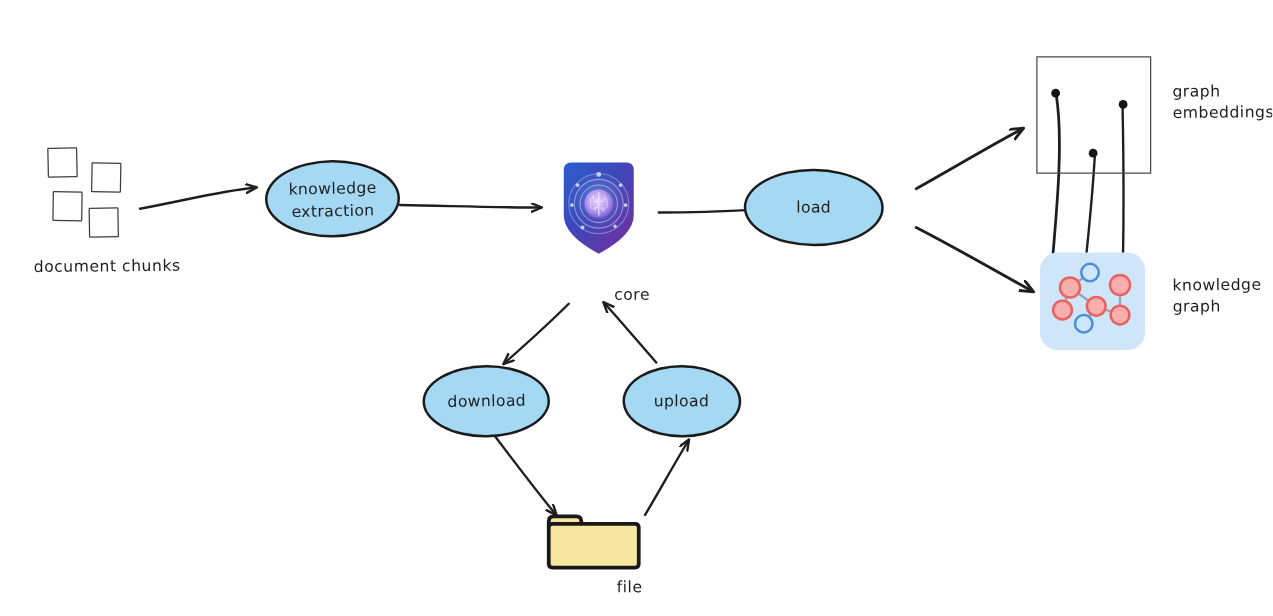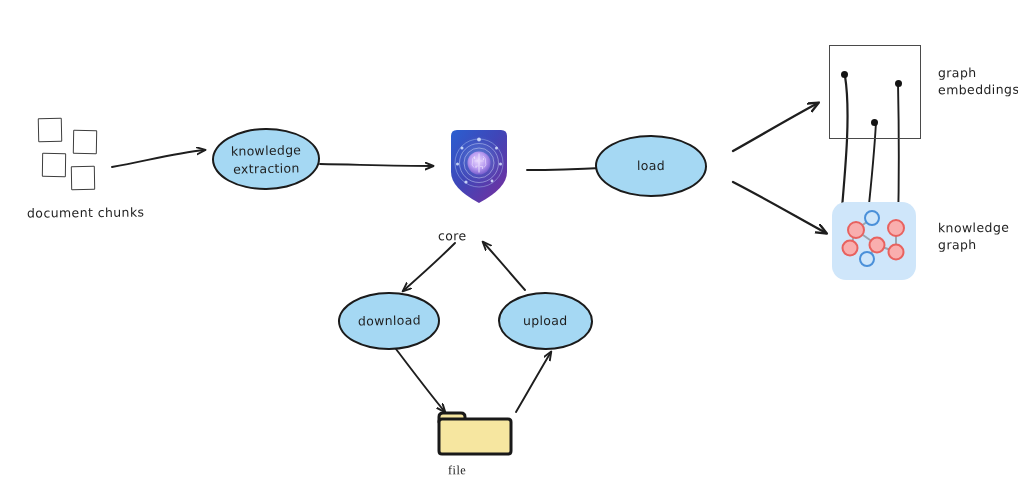--- a/index.html
+++ b/index.html
@@ -22,21 +22,21 @@
 
   
   .label {
     position: absolute;
     font-family: "DejaVu Sans", sans-serif;
     font-size: 12.5px;
     color: #1e1e1e;
     letter-spacing: 0.4px;
     line-height: 1.35;
     white-space: pre;
-    text-align: left;
+    text-align: right;
     transform: rotate(-0.5deg);
   }
   .node-label {
     font-size: 12.5px;
     color: #1e1e1e;
     text-align: center;
     line-height: 1.4;
     letter-spacing: 0.3px;
     white-space: pre-line;
     pointer-events: none;
@@ -250,15 +250,15 @@
   <div class="ellipse" style="left:498px; top:292px; width:95px; height:58px; transform:rotate(0.5deg);">
     <div class="node-label">upload</div>
   </div>
 
   <div class="folder-wrap" style="left:436px; top:405px; width:78px; height:52px;">
     <svg width="78" height="52" viewBox="0 0 78 52" xmlns="http://www.w3.org/2000/svg">
       <path d="M3,12 q0,-4 4,-4 h18 q4,0 4,4 v5 h-26 z" fill="#f6e6a0" stroke="#191919" stroke-width="3" stroke-linejoin="round"></path>
       <path d="M3,17 q0,-3 3,-3 h66 q3,0 3,3 v29 q0,3 -3,3 h-66 q-3,0 -3,-3 z" fill="#f6e6a0" stroke="#191919" stroke-width="3" stroke-linejoin="round"></path>
     </svg>
   </div>
-  <div class="label" style="left:448px; top:462px; width:76px;font-family:Liberation Serif, serif;">file</div>
+  <div class="label" style="left:438px; top:462px; width:76px;">file</div>
 
 </div>
 
 </body></html>

